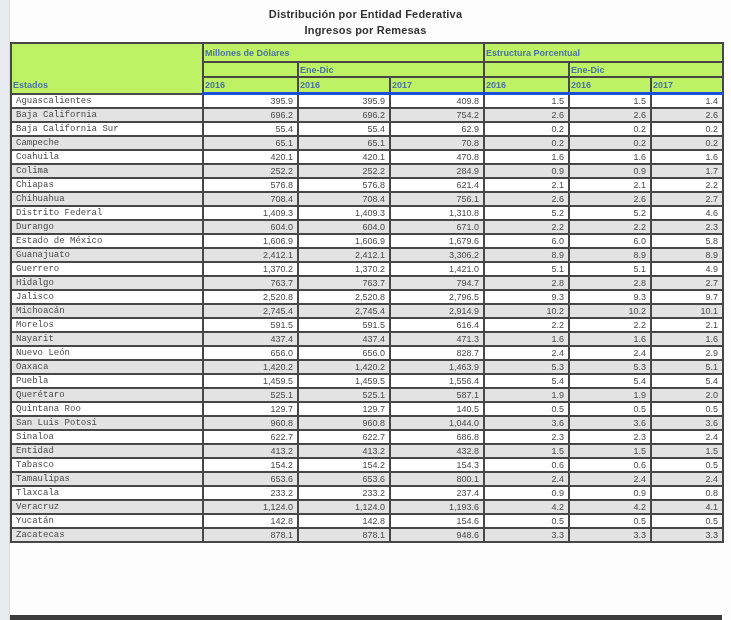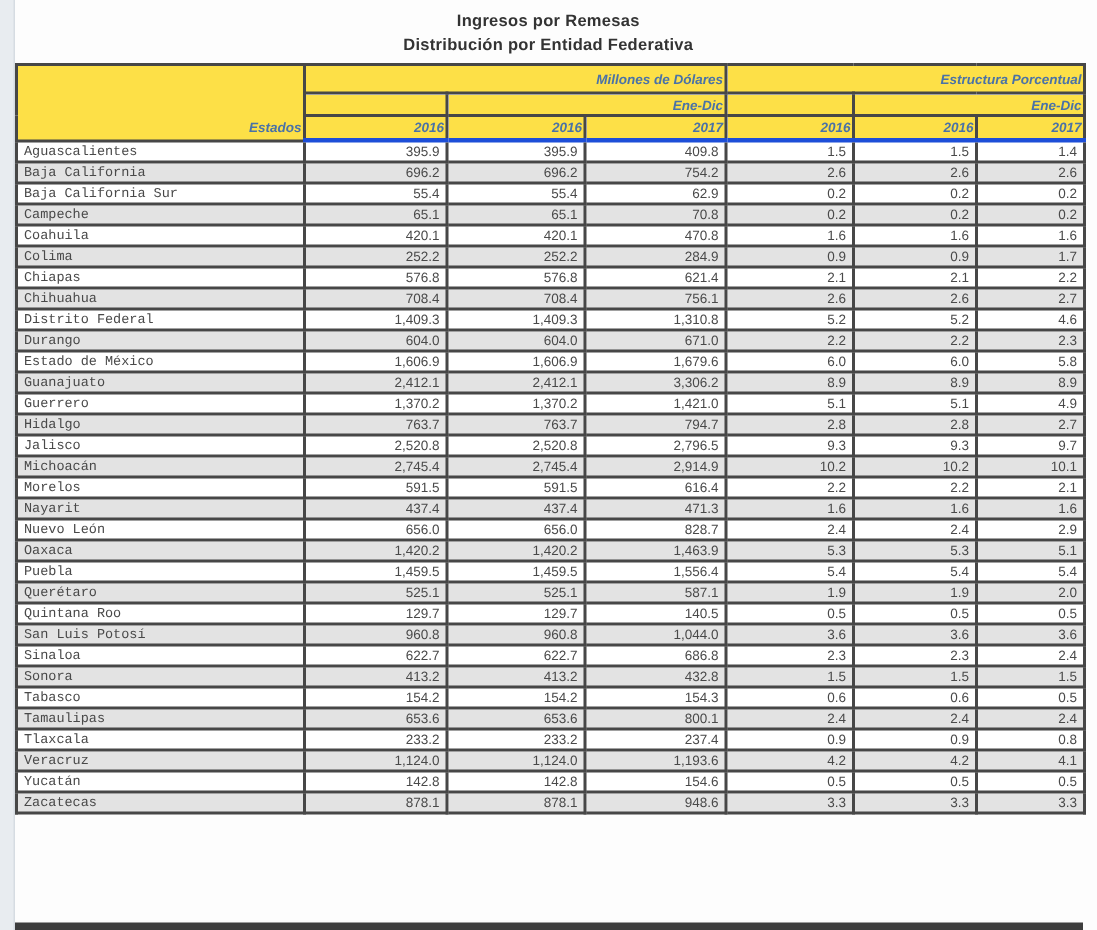--- a/index.html
+++ b/index.html
@@ -28,26 +28,25 @@
     table-layout: fixed;
     border: 2px solid #2b2b2b;
   }
   table.remesas th, table.remesas td {
     border: 2px solid #474747;
     font-size: 9px;
     overflow: hidden;
     white-space: nowrap;
   }
   thead th {
-    background: #fde047;
+    background: #bef264;
     color: #4a72a7;
     font-weight: bold;
-    text-align: right;
+    text-align: left;
     vertical-align: middle;
-    font-style: italic;
   }
   thead tr.r1 th { height: 15px; }
   thead tr.r2 th { height: 11px; }
   thead tr.r3 th { height: 12px; }
   thead th.estados-hdr { vertical-align: bottom; padding-bottom: 3px; }
   thead tr:last-child th { border-bottom: 3px solid #1d4ed8; }
   tbody td {
     height: 12px;
     color: #494949;
     padding: 0 4px;
@@ -69,22 +68,22 @@
   col.c-p1 { width: 85px; }
   col.c-p2 { width: 82px; }
   col.c-p3 { width: 72px; }
 </style>
 </head>
 <body>
 
 <div class="left-gutter"></div>
 
 <div class="titles">
+  <div class="title-line">Distribución por Entidad Federativa</div>
   <div class="title-line">Ingresos por Remesas</div>
-  <div class="title-line">Distribución por Entidad Federativa</div>
 </div>
 
 <table class="remesas">
   <colgroup>
     <col class="c-state">
       <col class="c-u1">
       <col class="c-u2">
       <col class="c-u3">
     <col class="c-p1">
       <col class="c-p2">
@@ -331,21 +330,21 @@
       <tr>
         <td class="state">Sinaloa</td>
         <td class="num">622.7</td>
         <td class="num">622.7</td>
         <td class="num">686.8</td>
         <td class="num">2.3</td>
         <td class="num">2.3</td>
         <td class="num">2.4</td>
       </tr>
       <tr>
-        <td class="state">Sonora</td>
+        <td class="state">Entidad</td>
         <td class="num">413.2</td>
         <td class="num">413.2</td>
         <td class="num">432.8</td>
         <td class="num">1.5</td>
         <td class="num">1.5</td>
         <td class="num">1.5</td>
       </tr>
       <tr>
         <td class="state">Tabasco</td>
         <td class="num">154.2</td>

